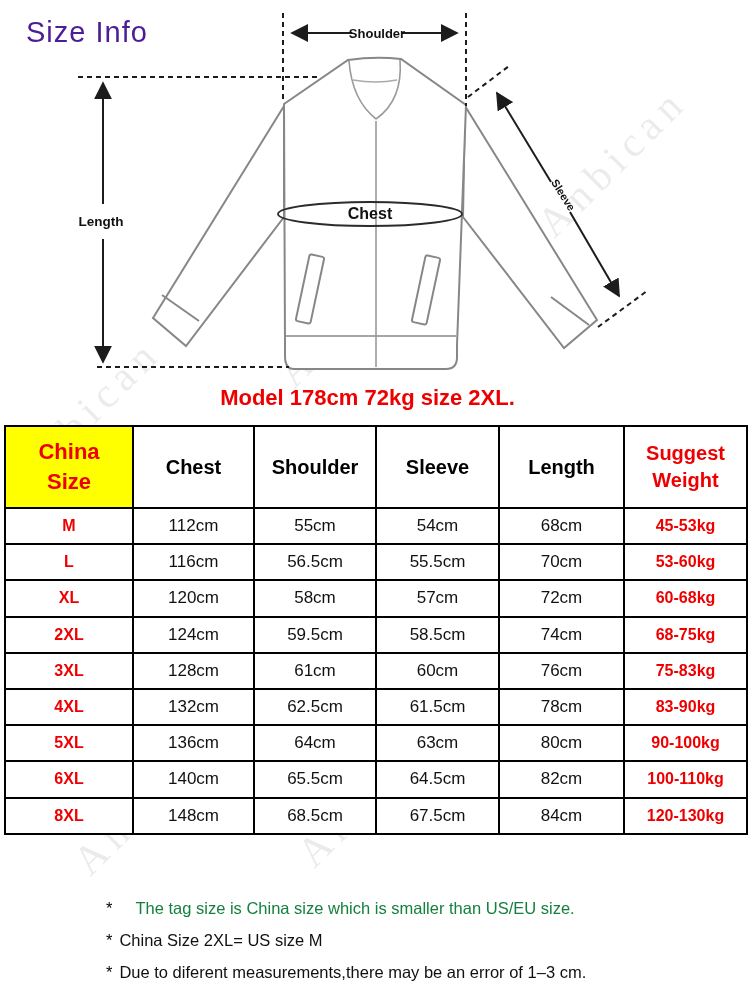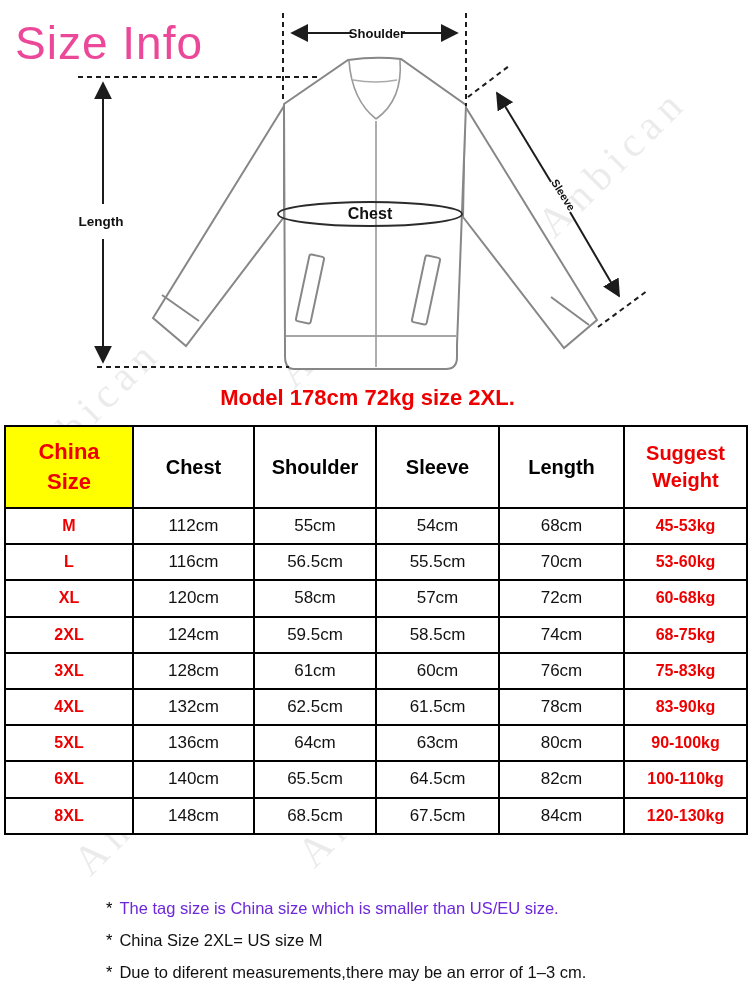--- a/index.html
+++ b/index.html
@@ -1,37 +1,37 @@
 <!DOCTYPE html>
 <html><head>
 <meta charset="utf-8">
 <style>
   html,body{margin:0;padding:0;background:#fff;}
   .page{position:relative;width:750px;height:1000px;background:#fff;overflow:hidden;
         font-family:"Liberation Sans",sans-serif;}
-  .title{position:absolute;left:15px;top:16px;font-size:46px;color:#ec4899;letter-spacing:1px;}
+  .title{position:absolute;left:26px;top:16px;font-size:29px;color:#4c1d95;letter-spacing:1px;}
   .diagram{position:absolute;left:0;top:0;}
   .caption{position:absolute;left:0;top:385px;width:735px;text-align:center;
            color:#ee0000;font-weight:bold;font-size:22px;}
   .wm{position:absolute;font-family:"Liberation Serif",serif;font-size:42px;letter-spacing:7px;
       color:rgba(0,0,0,0.08);white-space:nowrap;transform:translate(-50%,-50%) rotate(-45deg);
       pointer-events:none;}
   table.size-table{position:absolute;top:425px;left:4px;width:742px;border-collapse:collapse;
         table-layout:fixed;text-align:center;background:#fff;}
   .size-table th,.size-table td{border:2px solid #000;padding:0;overflow:hidden;}
   .size-table thead th{height:80px;font-size:20px;font-weight:bold;color:#000;
         white-space:pre-line;line-height:27px;}
   .size-table th.hl{background:#ffff00;color:#ee0000;font-size:22px;line-height:30px;}
   .size-table th.red{color:#ee0000;}
   .size-table td{height:34.2px;font-size:17px;color:#111;}
   .size-table td.c-size,.size-table td.c-weight{color:#ee0000;font-weight:bold;font-size:16px;}
   .notes{position:absolute;top:898px;left:106px;font-size:16.5px;color:#111;}
   .note{margin-bottom:12px;line-height:20px;}
   .note-star{color:#000;margin-right:7px;}
-  .note-text.red{color:#6d28d9;}
+  .note-text.red{color:#15803d;margin-left:16px;}
 </style>
 </head>
 <body>
 
 <div class="page">
 
   <div class="title">Size Info</div>
 
   <div class="wm" style="left:612px;top:162px;">Anbican</div>
   <div class="wm" style="left:352px;top:312px;">Anbican</div>

